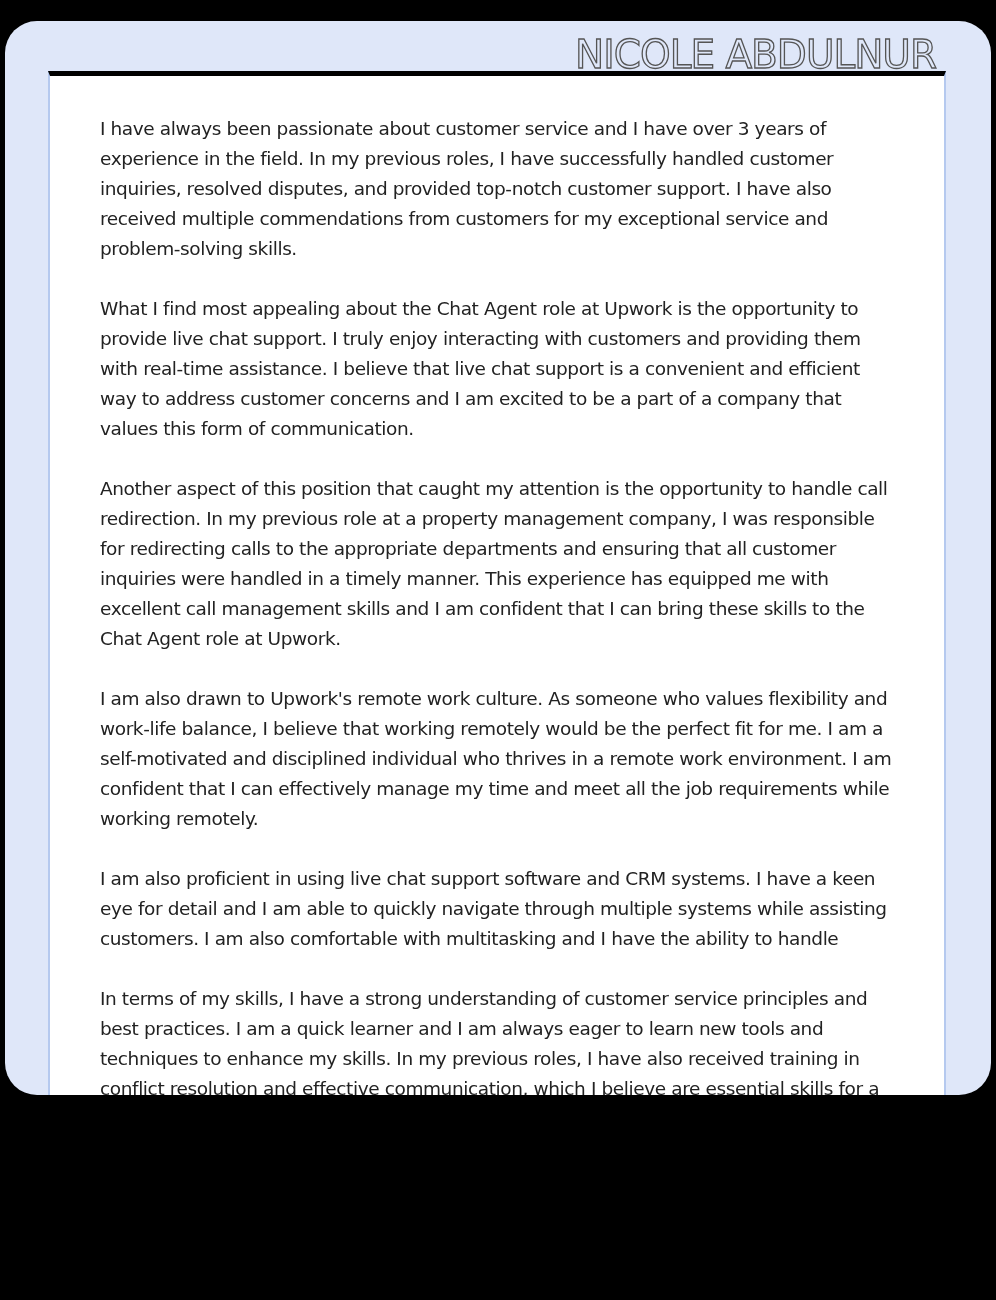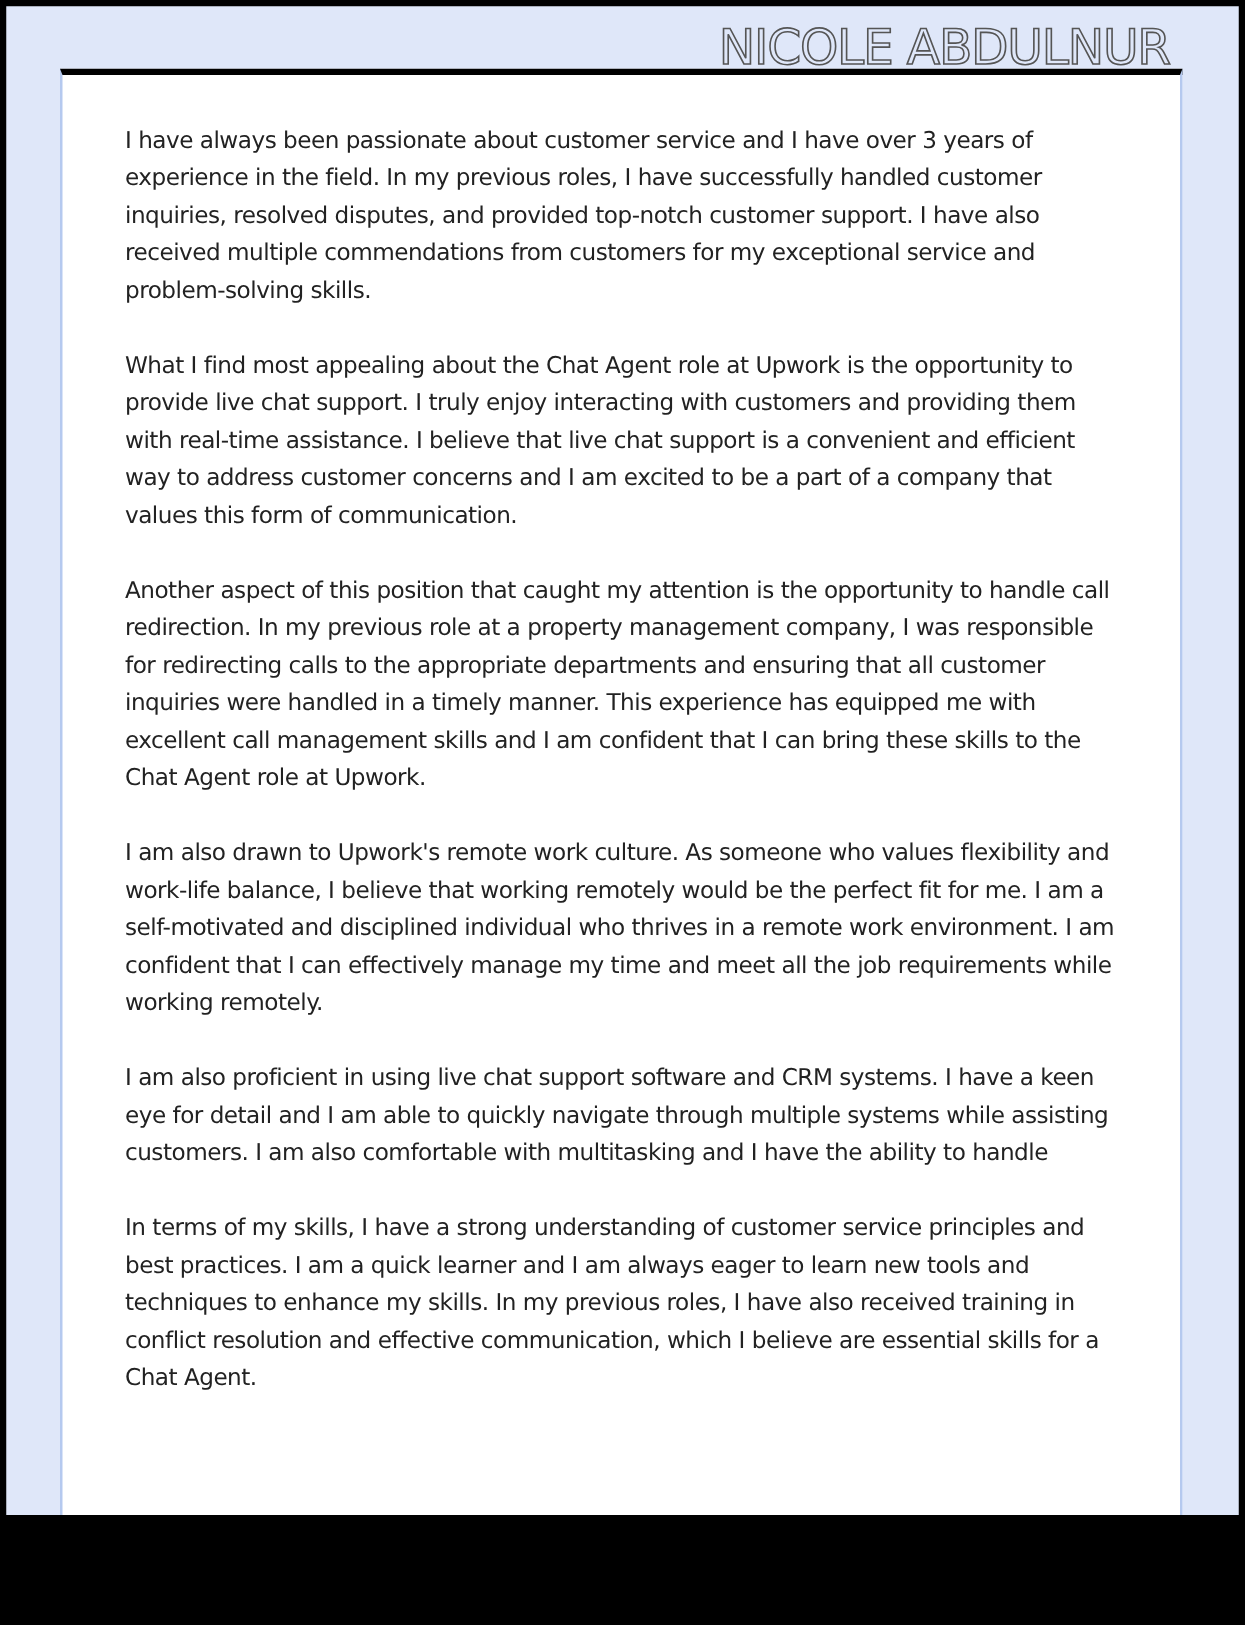--- a/index.html
+++ b/index.html
@@ -2,22 +2,22 @@
 <html><head>
 <meta charset="utf-8">
 <style>
   html, body { margin:0; padding:0; }
   body {
     width:996px; height:1300px; overflow:hidden; position:relative;
     background:#000;
     font-family:"DejaVu Sans", sans-serif;
   }
   .frame {
-    position:absolute; left:5px; top:5px; width:986px; height:1207px;
-    background:#dfe7f9; overflow:hidden;
+    position:absolute; left:5px; top:21px; width:986px; height:1074px;
+    background:#dfe7f9; overflow:hidden;border-radius:32px;
   }
   .name {
     position:absolute; right:55px; top:12px;
     font-size:39px; letter-spacing:-1px; line-height:44px;
     color:#dfe7f9;
     -webkit-text-stroke:1.3px #555;
     font-family:"DejaVu Sans", sans-serif;
   }
   .paper {
     position:absolute; left:43px; top:50px; width:894px; height:1203px;

